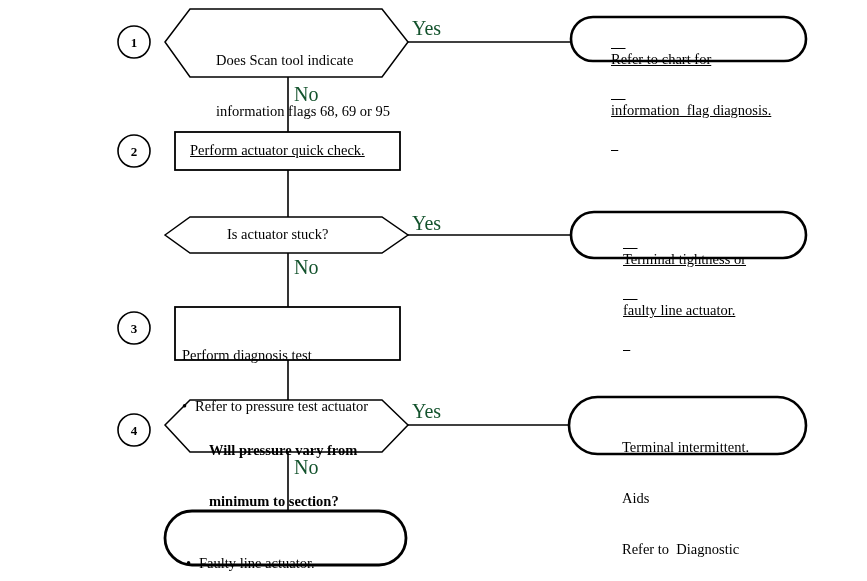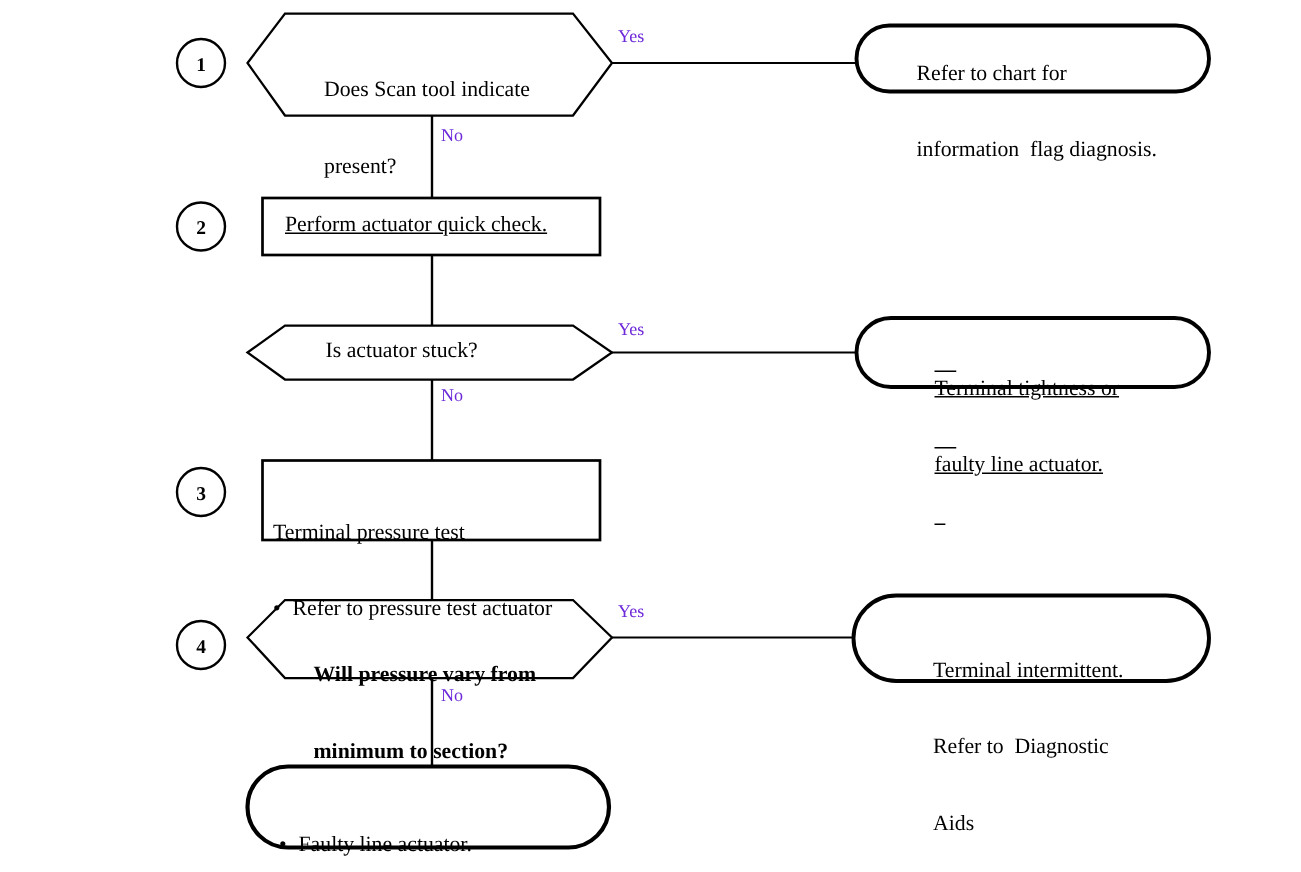--- a/index.html
+++ b/index.html
@@ -30,22 +30,22 @@
     font-family: "Liberation Serif", "DejaVu Serif", serif;
     font-size: 14.5px;
     line-height: 17px;
     color: #000;
     white-space: pre;
     z-index: 3;
   }
   .edge-label {
     position: absolute;
     font-family: "Liberation Serif", "DejaVu Serif", serif;
-    font-size: 12px;
-    color: #6d28d9;
+    font-size: 20px;
+    color: #14532d;
     z-index: 3;
   }
   .step-num {
     position: absolute;
     font-family: "Liberation Serif", "DejaVu Serif", serif;
     font-size: 13px;
     font-weight: bold;
     width: 36px;
     text-align: center;
     z-index: 3;
@@ -105,51 +105,51 @@
     <rect x="165" y="511" width="241" height="54" rx="27" ry="27" fill="#ffffff" stroke="#000000" stroke-width="2.8"></rect>
   </svg>
 
   <div class="step-num" style="left:116px; top:35px;">1</div>
   <div class="step-num" style="left:116px; top:144px;">2</div>
   <div class="step-num" style="left:116px; top:321px;">3</div>
   <div class="step-num" style="left:116px; top:423px;">4</div>
 
   <div class="node-text" style="left:216px; top:18px;">
     <span class="bullet-line">Does Scan tool indicate</span>
-    <span class="bullet-line">present?</span>
+    <span class="bullet-line">information flags 68, 69 or 95</span>
   </div>
 
-  <div class="node-text" style="left:611px; top:7px;">
+  <div class="node-text" style="left:611px; top:17px;text-decoration:underline;">
     <span class="bullet-line">Refer to chart for</span>
     <span class="bullet-line">information  flag diagnosis.</span>
   </div>
 
   <div class="node-text" style="left:190px; top:142px;text-decoration:underline;">Perform actuator quick check.</div>
 
-  <div class="node-text" style="left:217px; top:226px;">Is actuator stuck?</div>
+  <div class="node-text" style="left:227px; top:226px;">Is actuator stuck?</div>
 
   <div class="node-text" style="left:623px; top:217px;text-decoration:underline;">
     <span class="bullet-line">Terminal tightness or</span>
     <span class="bullet-line">faulty line actuator.</span>
   </div>
 
   <div class="node-text" style="left:182px; top:313px;">
-    <span class="bullet-line">Terminal pressure test</span>
+    <span class="bullet-line">Perform diagnosis test</span>
     <span class="bullet-line"><span class="bul">•</span><span>Refer to pressure test actuator</span></span>
   </div>
 
   <div class="node-text" style="left:209px; top:408px;font-weight:bold;">
     <span class="bullet-line">Will pressure vary from</span>
     <span class="bullet-line">minimum to section?</span>
   </div>
 
   <div class="node-text" style="left:622px; top:405px;">
     <span class="bullet-line">Terminal intermittent.</span>
+    <span class="bullet-line">Aids</span>
     <span class="bullet-line">Refer to  Diagnostic</span>
-    <span class="bullet-line">Aids</span>
   </div>
 
   <div class="node-text" style="left:186px; top:521px;">
     <span class="bullet-line"><span class="bul">•</span><span>Faulty line actuator.</span></span>
     
   </div>
 
   <div class="edge-label" style="left:412px; top:17px;">Yes</div>
   <div class="edge-label" style="left:294px; top:83px;">No</div>
   <div class="edge-label" style="left:412px; top:212px;">Yes</div>

